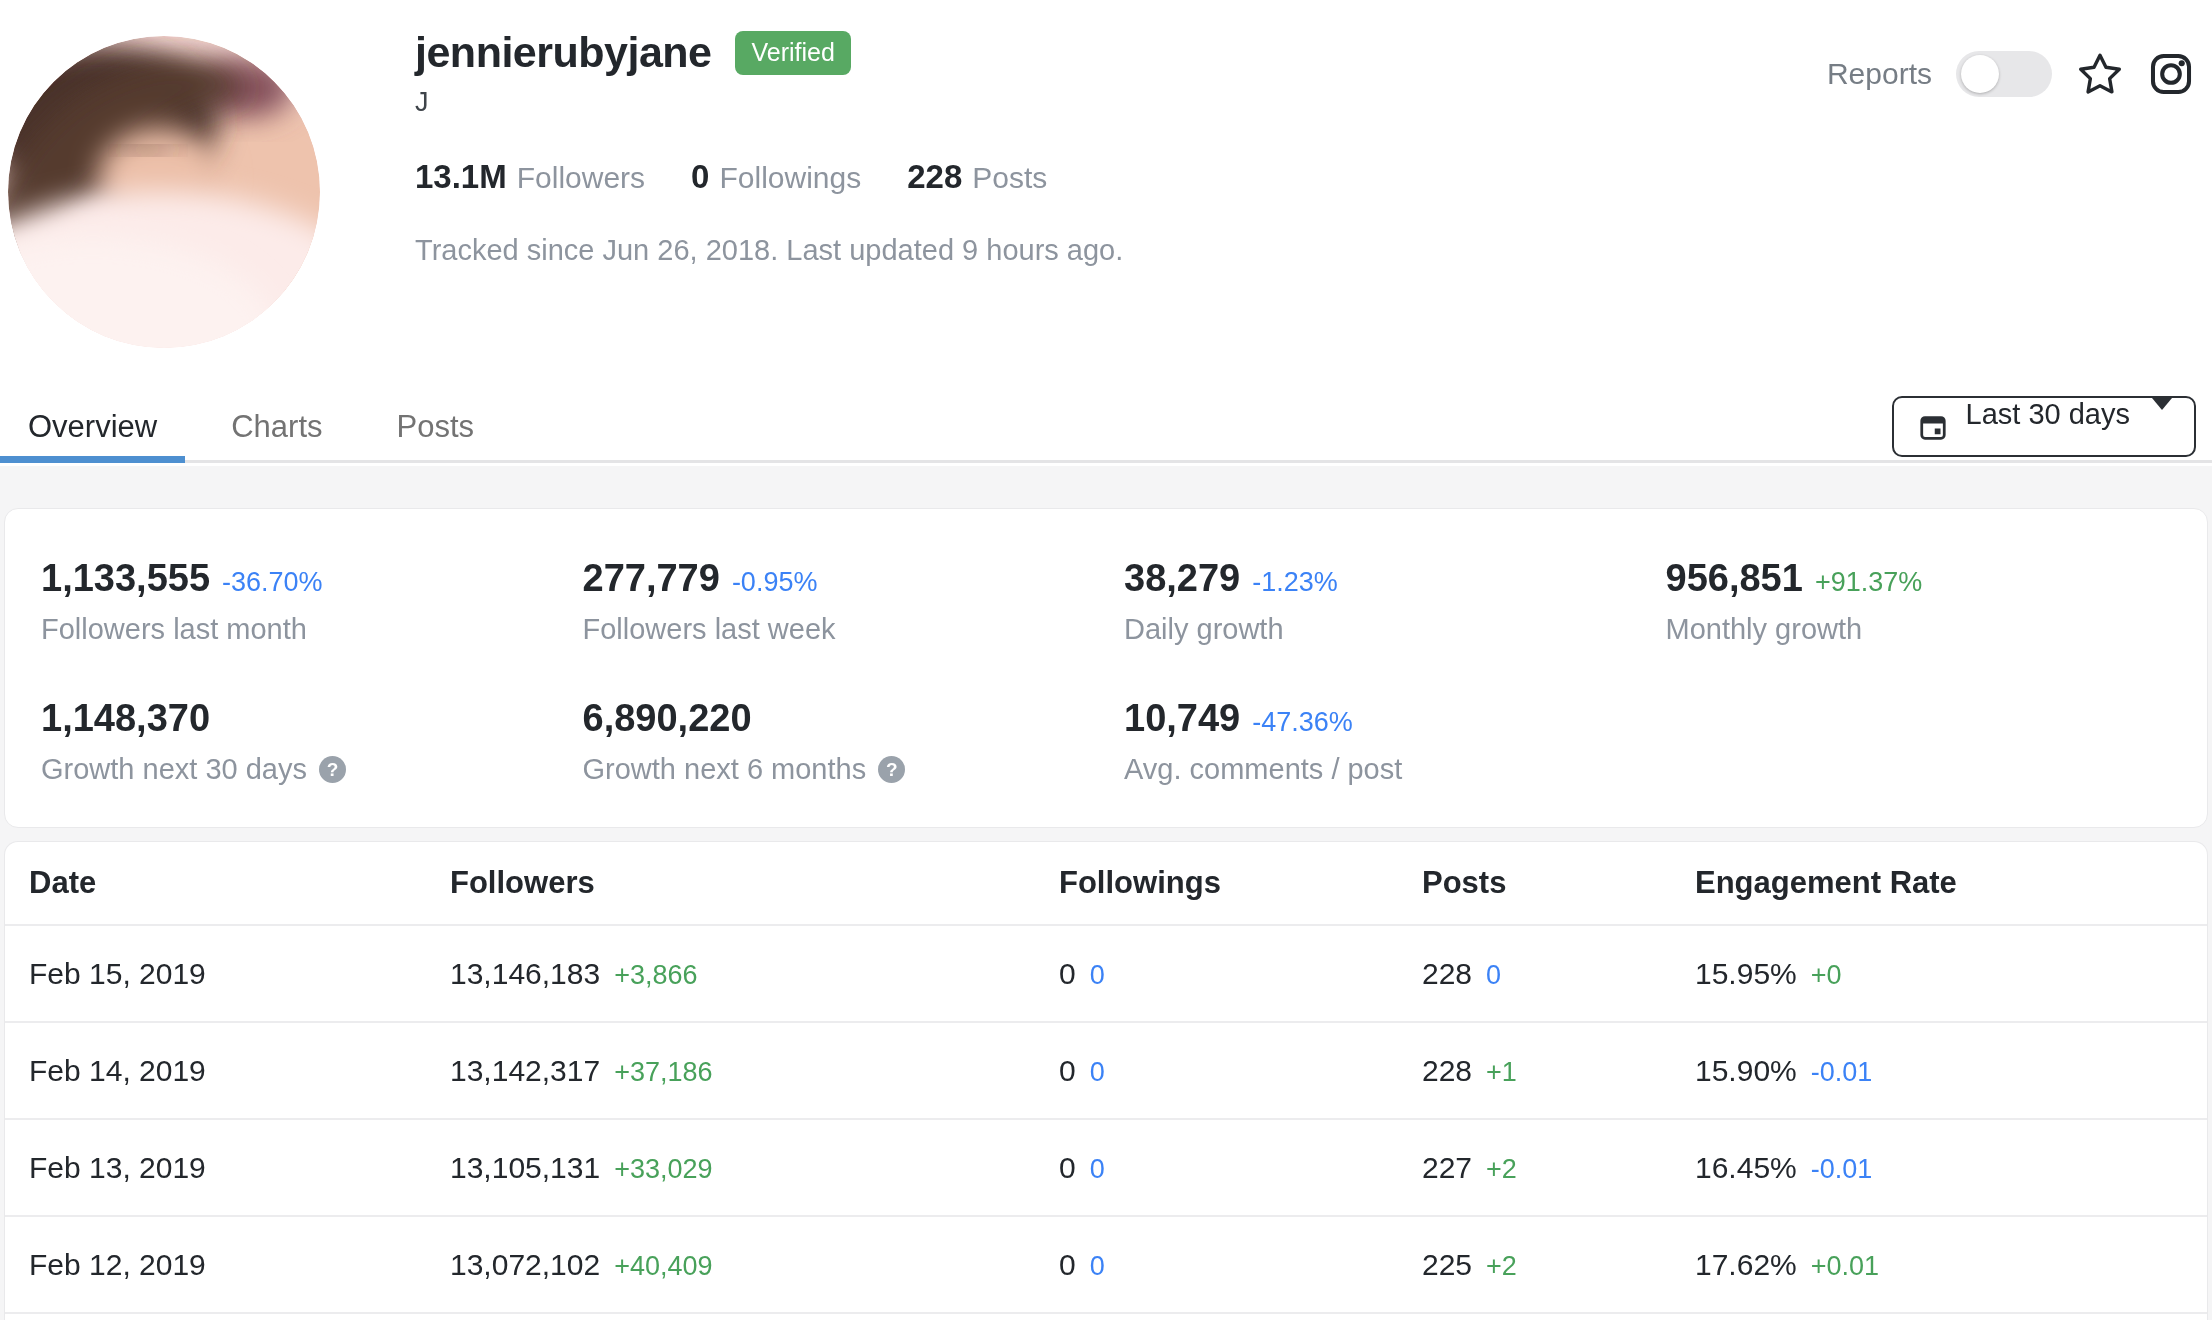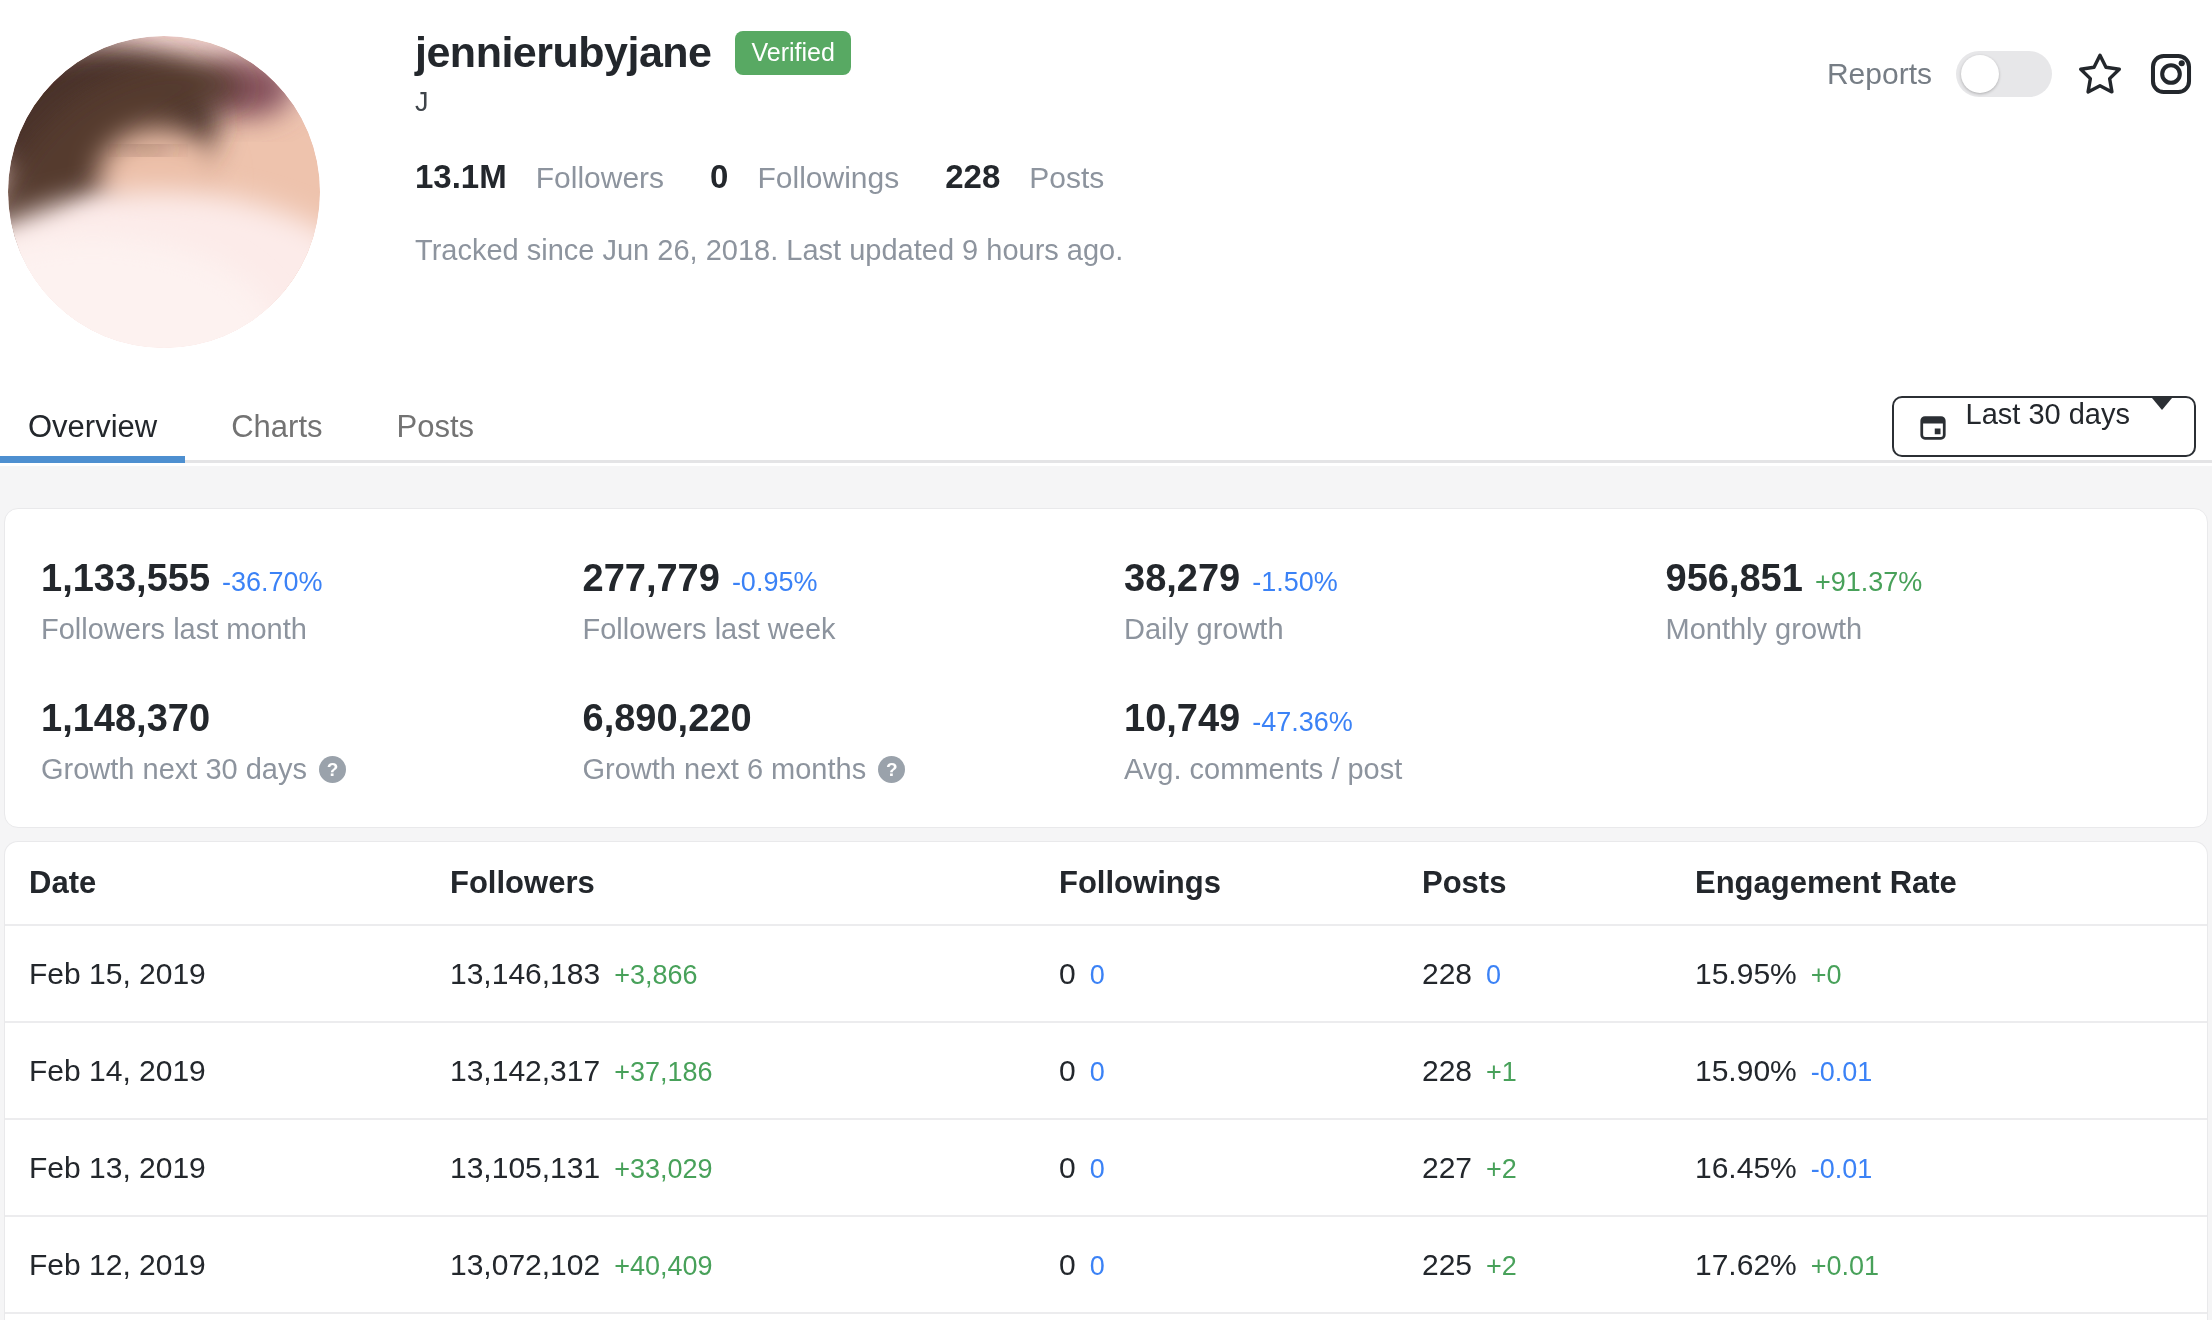--- a/index.html
+++ b/index.html
@@ -20,21 +20,21 @@
   .avatar svg { display:block; width:312px; height:312px; }
   .profile-info { position:absolute; left:415px; top:28px; }
   .name-row { display:flex; align-items:center; gap:24px; }
   .username { font-size:43px; font-weight:bold; color:#23272c; letter-spacing:-0.5px; }
   .verified-badge {
     background:#58a963; color:#fff; font-size:25px; line-height:1;
     padding:9px 16px 10px; border-radius:8px;
   }
   .display-name { margin-top:10px; font-size:27px; color:#3f444a; }
   .counts-row { display:flex; align-items:baseline; gap:46px; margin-top:40px; }
-  .count { display:flex; align-items:baseline; gap:29px; }
+  .count { display:flex; align-items:baseline; gap:10px; }
   .count-value { font-size:33px; font-weight:bold; color:#23272c; }
   .count-label { font-size:30px; color:#8d949e; }
   .tracked-note { margin-top:38px; font-size:29px; color:#8d949e; }
 
   .header-actions {
     position:absolute; right:18px; top:50px;
     display:flex; align-items:center; gap:24px;
   }
   .reports-label { font-size:30px; color:#767d85; }
   .toggle {
@@ -226,21 +226,21 @@
         <div class="stat-value-row">
           <span class="stat-value">277,779</span>
           <span class="stat-delta neg">-0.95%</span>
         </div>
         <div class="stat-label">Followers last week</div>
       </div>
 
       <div class="stat">
         <div class="stat-value-row">
           <span class="stat-value">38,279</span>
-          <span class="stat-delta neg">-1.50%</span>
+          <span class="stat-delta neg">-1.23%</span>
         </div>
         <div class="stat-label">Daily growth</div>
       </div>
 
       <div class="stat">
         <div class="stat-value-row">
           <span class="stat-value">956,851</span>
           <span class="stat-delta pos">+91.37%</span>
         </div>
         <div class="stat-label">Monthly growth</div>

